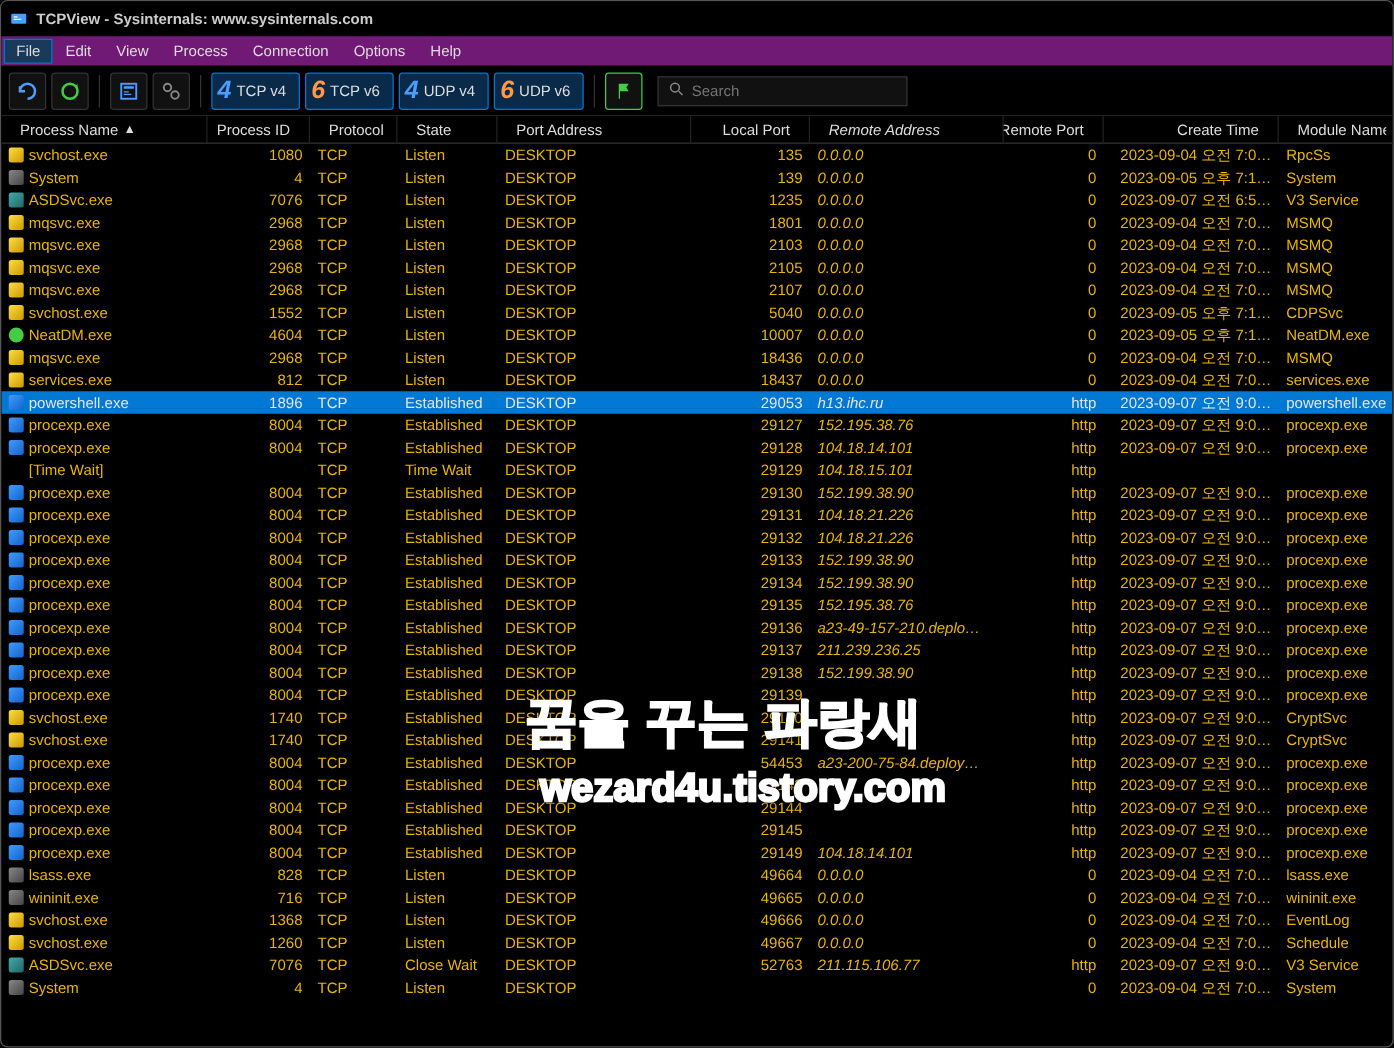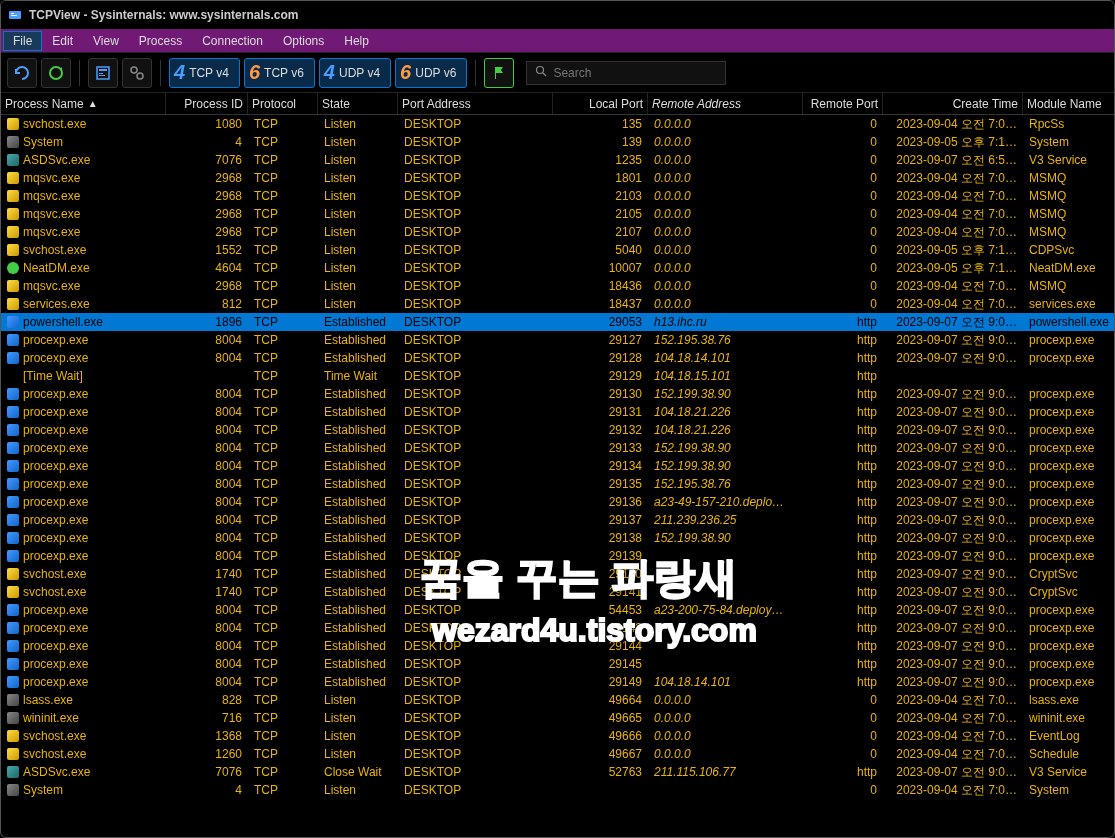--- a/index.html
+++ b/index.html
@@ -23,39 +23,39 @@
 .proto-btn { height: 30px; padding: 0 10px 0 4px; display: flex; align-items: center; gap: 4px; border: 1px solid #0078d4; border-radius: 3px; background: #0a2a4a; cursor: pointer; color: #ddd; font-size: 12px; }
 .proto-num { font-size: 20px; font-weight: bold; color: #4a9eff; font-style: italic; }
 .proto-num.orange { color: #ff9944; }
 
 .search-box { display: flex; align-items: center; height: 24px; background: #111; border: 1px solid #333; margin-left: 8px; width: 200px; padding: 0 8px; justify-content: space-between; }
 .search-box input { background: transparent; border: none; outline: none; color: #ddd; flex: 1; font-size: 12px; }
 .search-icon { margin-right: 6px; color: #888; }
 
 
 .headers { height: 22px; background: #000; display: flex; border-bottom: 1px solid #333; }
-.col { display: flex; align-items: center; padding: 0 4px; border-right: 1px solid #222; color: #ddd; font-size: 12px; overflow: hidden; white-space: nowrap; }
+.col { display: flex; align-items: center; padding: 0 15px; border-right: 1px solid #222; color: #ddd; font-size: 12px; overflow: hidden; white-space: nowrap; }
 .col.right { justify-content: flex-end; }
 .c-proc { width: 165px; }
 .c-pid { width: 82px; justify-content: flex-end; }
 .c-proto { width: 70px; }
 .c-state { width: 80px; }
 .c-laddr { width: 155px; }
 .c-lport { width: 95px; justify-content: flex-end; }
 .c-raddr { width: 155px; font-style: italic; }
 .c-rport { width: 80px; justify-content: flex-end; }
 .c-time { width: 140px; justify-content: flex-end; }
 .c-mod { width: 86px; border-right: none; }
 
 .sort-icon { margin-left: 4px; font-size: 10px; }
 
 
 .rows { height: calc(838px - 28px - 24px - 40px - 22px); overflow-y: auto; }
 .row { height: 18px; display: flex; color: #eab308; font-size: 12px; }
-.row.selected { background: #0078d4; color: #000000; }
+.row.selected { background: #0078d4; color: #e5e5e5; }
 .row .cell { display: flex; align-items: center; padding: 0 6px; overflow: hidden; white-space: nowrap; text-overflow: ellipsis; }
 .row .cell.right { justify-content: flex-end; }
 .row-icon { width: 12px; height: 12px; margin-right: 4px; flex-shrink: 0; border-radius: 2px; }
 .ic-yellow { background: linear-gradient(135deg, #ffdd44, #cc9900); }
 .ic-blue { background: linear-gradient(135deg, #4499ff, #1166cc); }
 .ic-green { background: #44cc44; border-radius: 50%; }
 .ic-gray { background: linear-gradient(135deg, #888, #444); }
 .ic-teal { background: linear-gradient(135deg, #44aaaa, #226666); }
 
 

